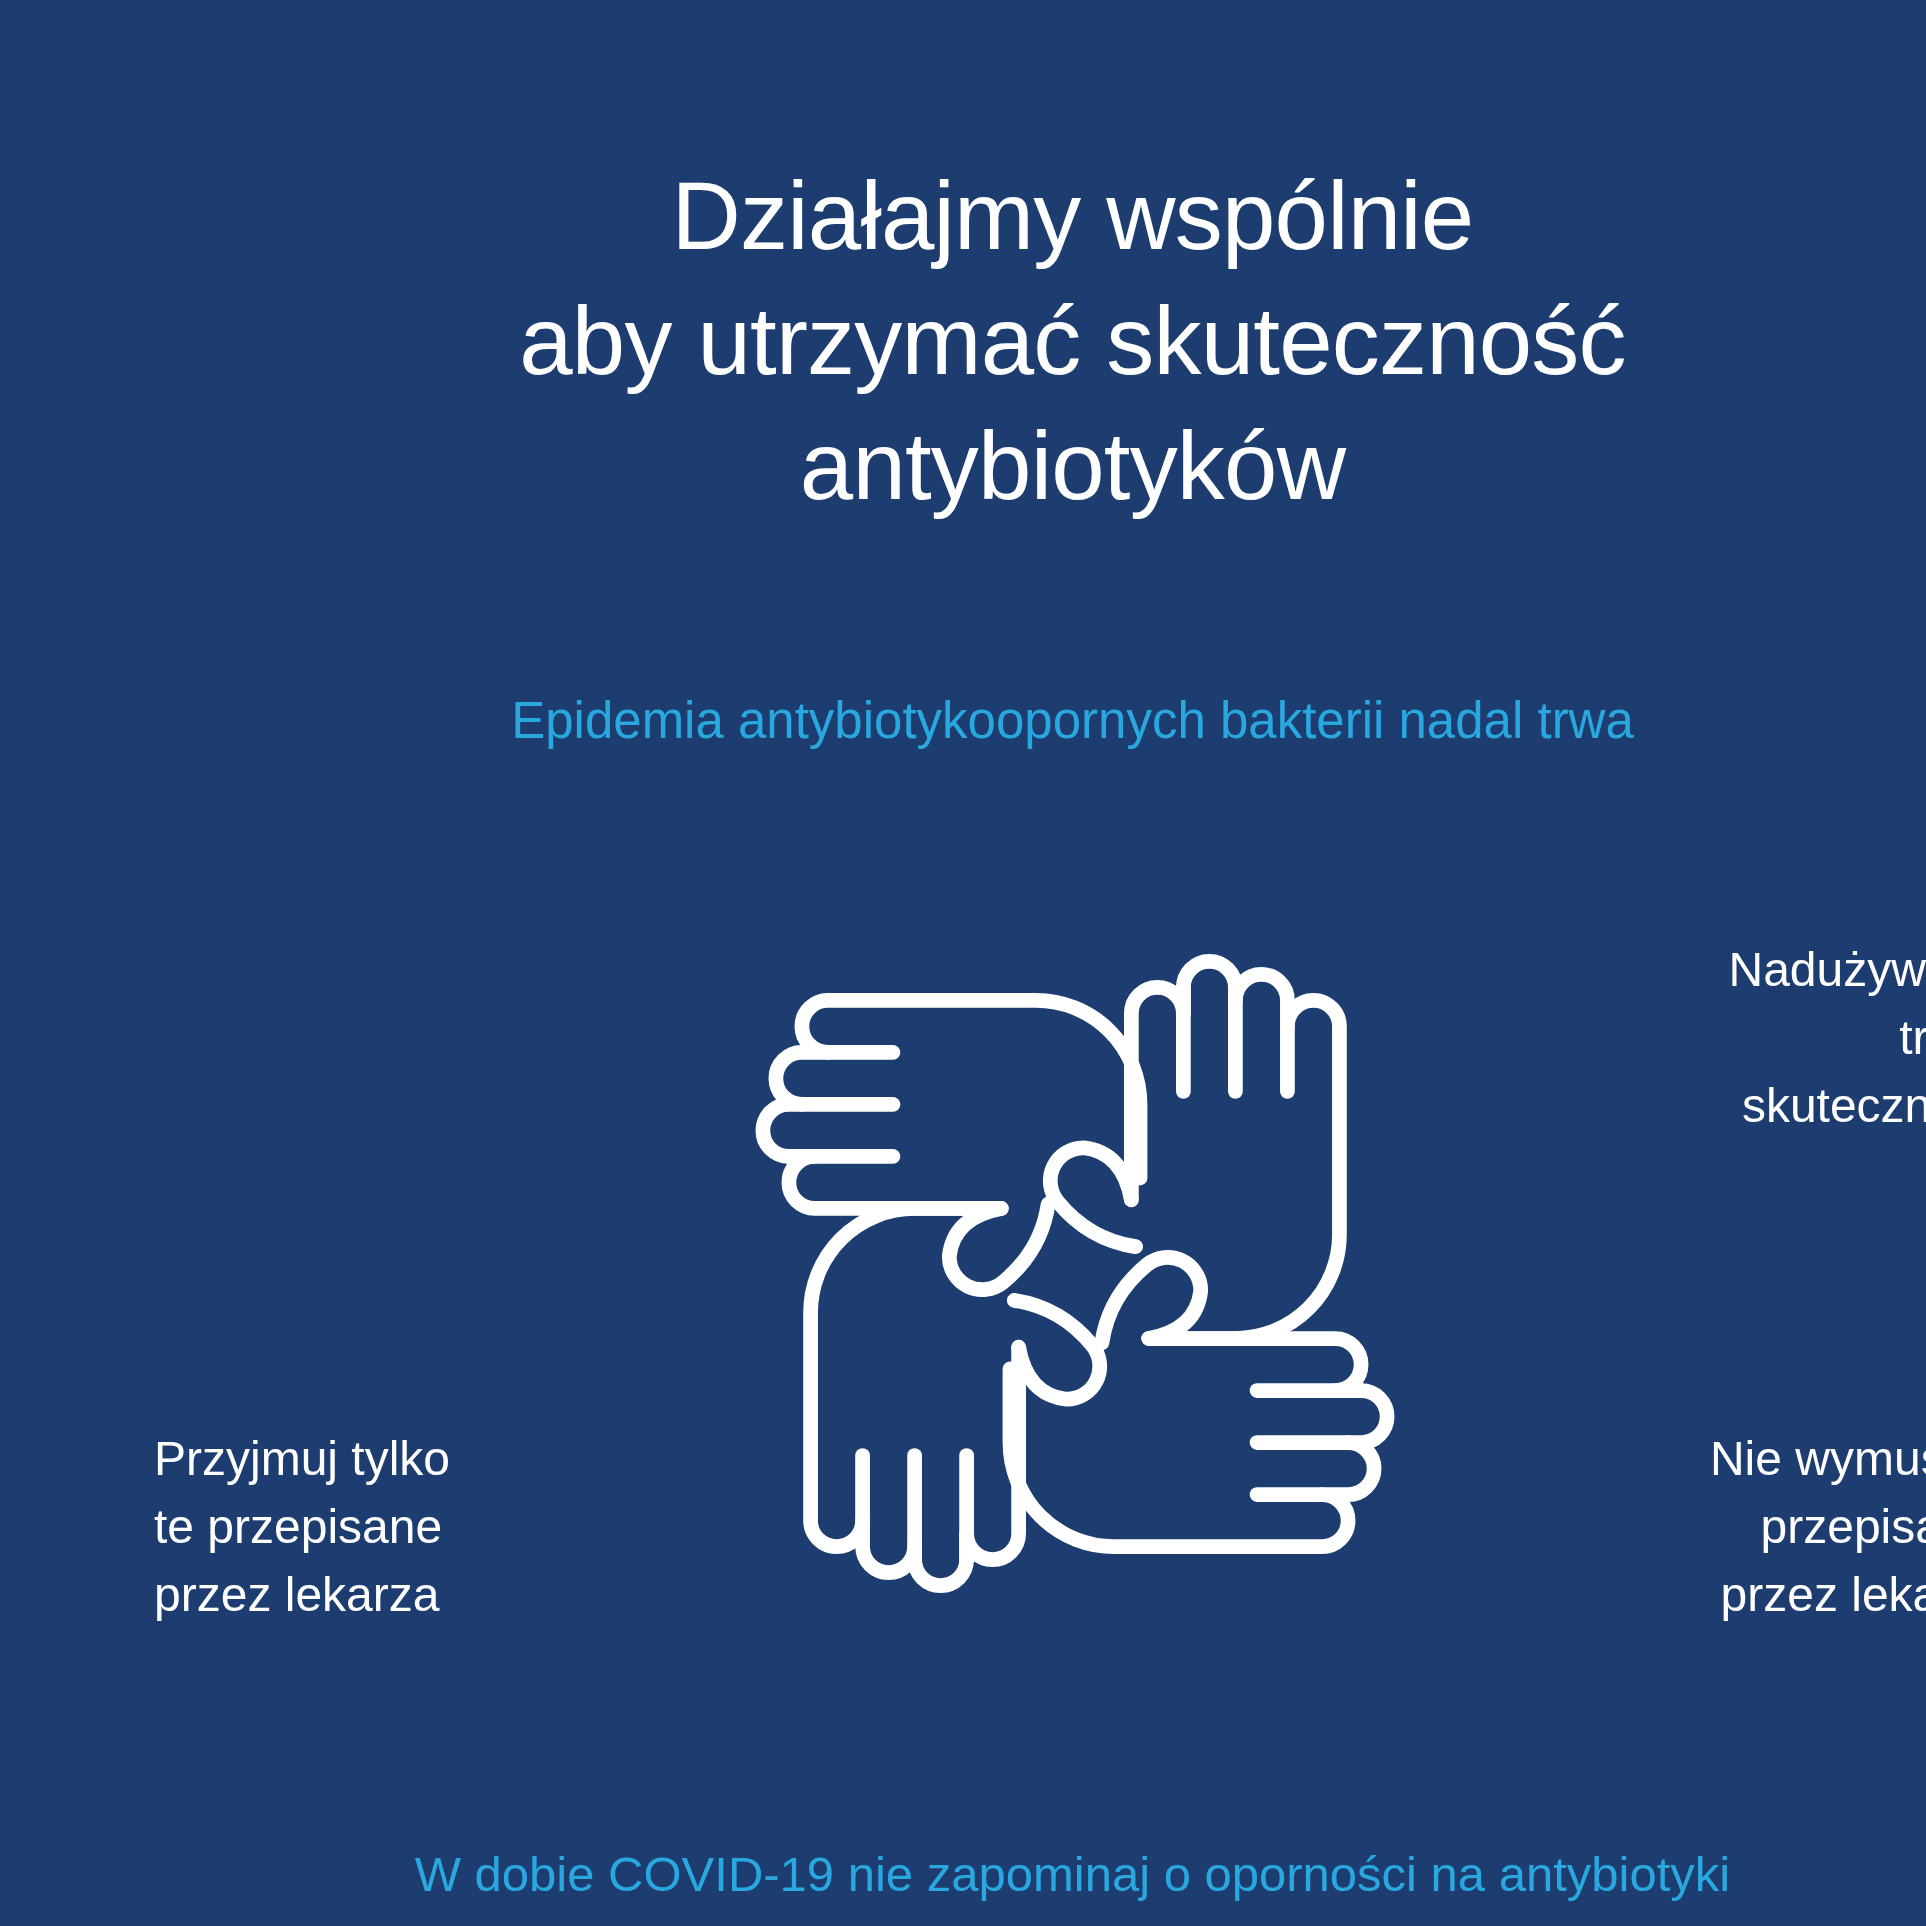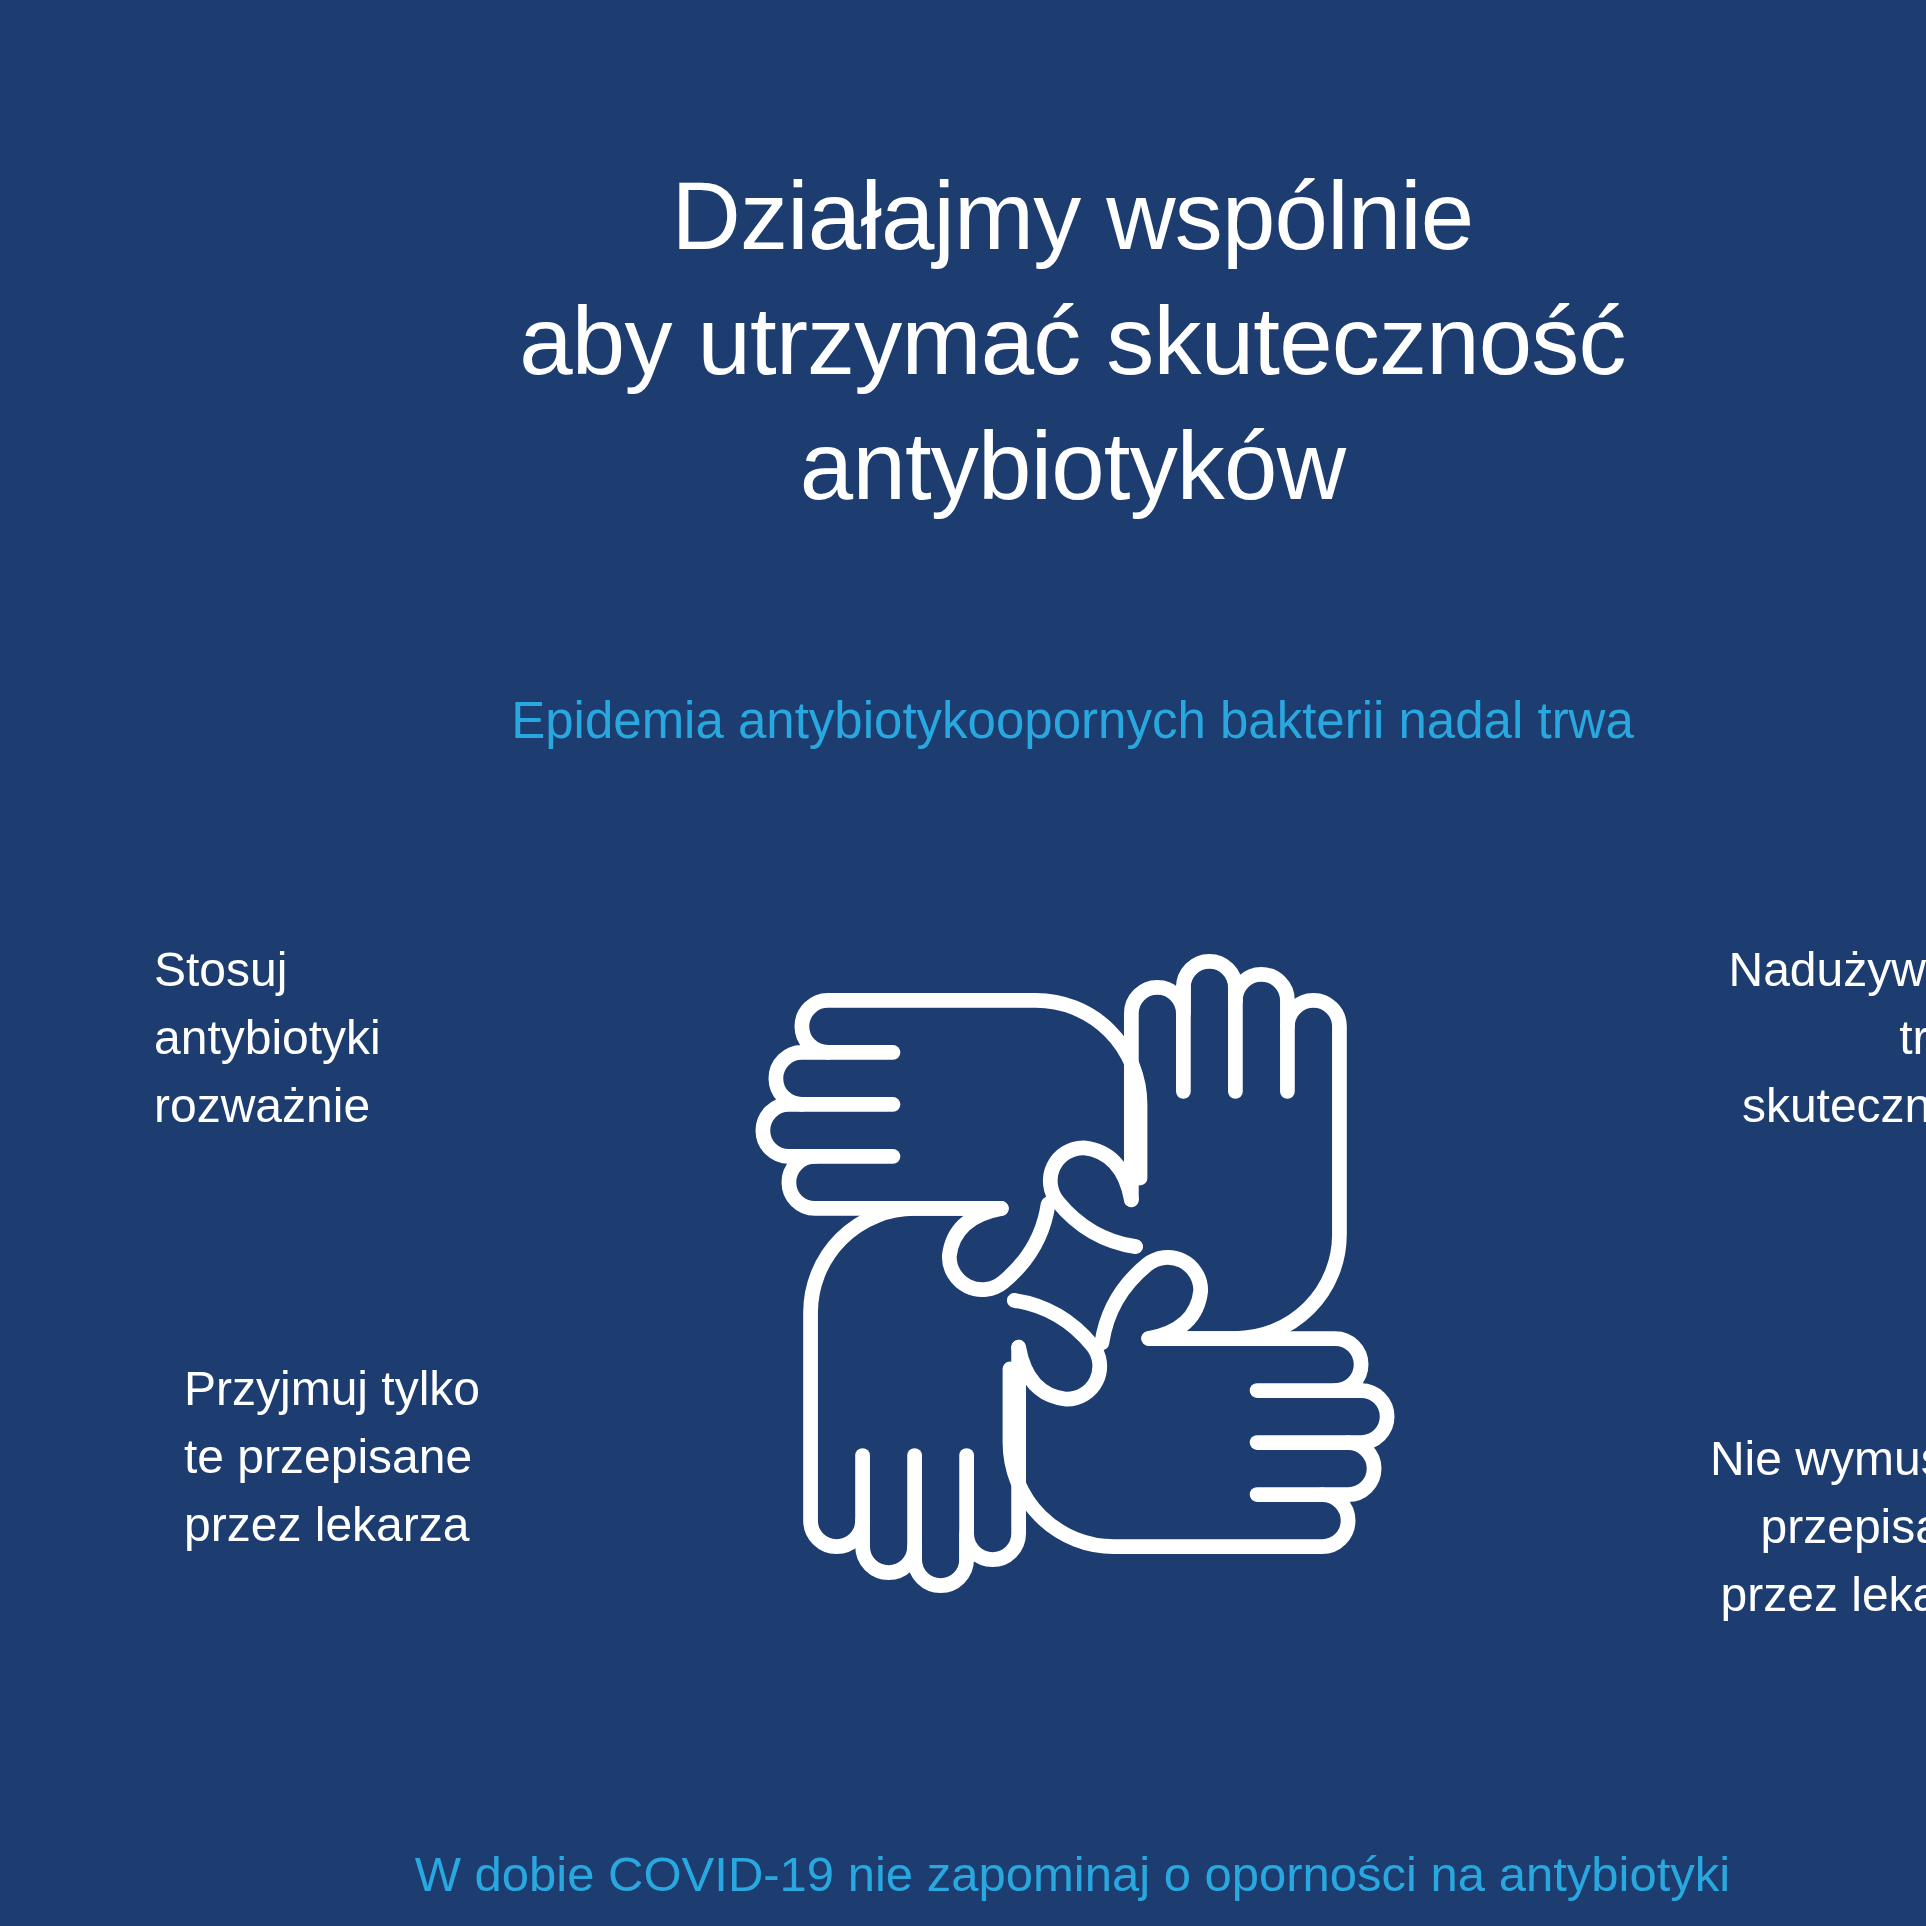--- a/index.html
+++ b/index.html
@@ -42,21 +42,21 @@
   
   .quad{
     position:absolute;
     color:#ffffff;
     font-size:48px;
     line-height:1.42;
     white-space:pre-line;
   }
   .quad.tl{ left:154px;  top:936px; text-align:left;  width:482px; }
   .quad.tr{ right:139px; top:936px; text-align:right; width:482px; }
-  .quad.bl{ left:154px;  top:1355px; text-align:left;  width:520px;margin-left:30px; }
+  .quad.bl{ left:154px;  top:1425px; text-align:left;  width:520px; }
   .quad.br{ right:139px; top:1425px; text-align:right; width:520px; }
 
   
   .hands{
     position:absolute;
     left:632px;top:840px;
     width:886px;height:867px;
   }
   .hands svg{width:100%;height:100%;display:block;}
 
@@ -74,23 +74,20 @@
 <body>
 
 <div class="poster">
 
   <div class="title">Działajmy wspólnie
 aby utrzymać skuteczność
 antybiotyków</div>
 
   <div class="subtitle">Epidemia antybiotykoopornych bakterii nadal trwa</div>
 
-  <div class="quad tl">Stosuj
-antybiotyki
-rozważnie</div>
   <div class="quad tr">Nadużywane
 tracą
 skuteczność</div>
   <div class="quad bl">Przyjmuj tylko
 te przepisane
 przez lekarza</div>
   <div class="quad br">Nie wymuszaj
 przepisania
 przez lekarza</div>
 

